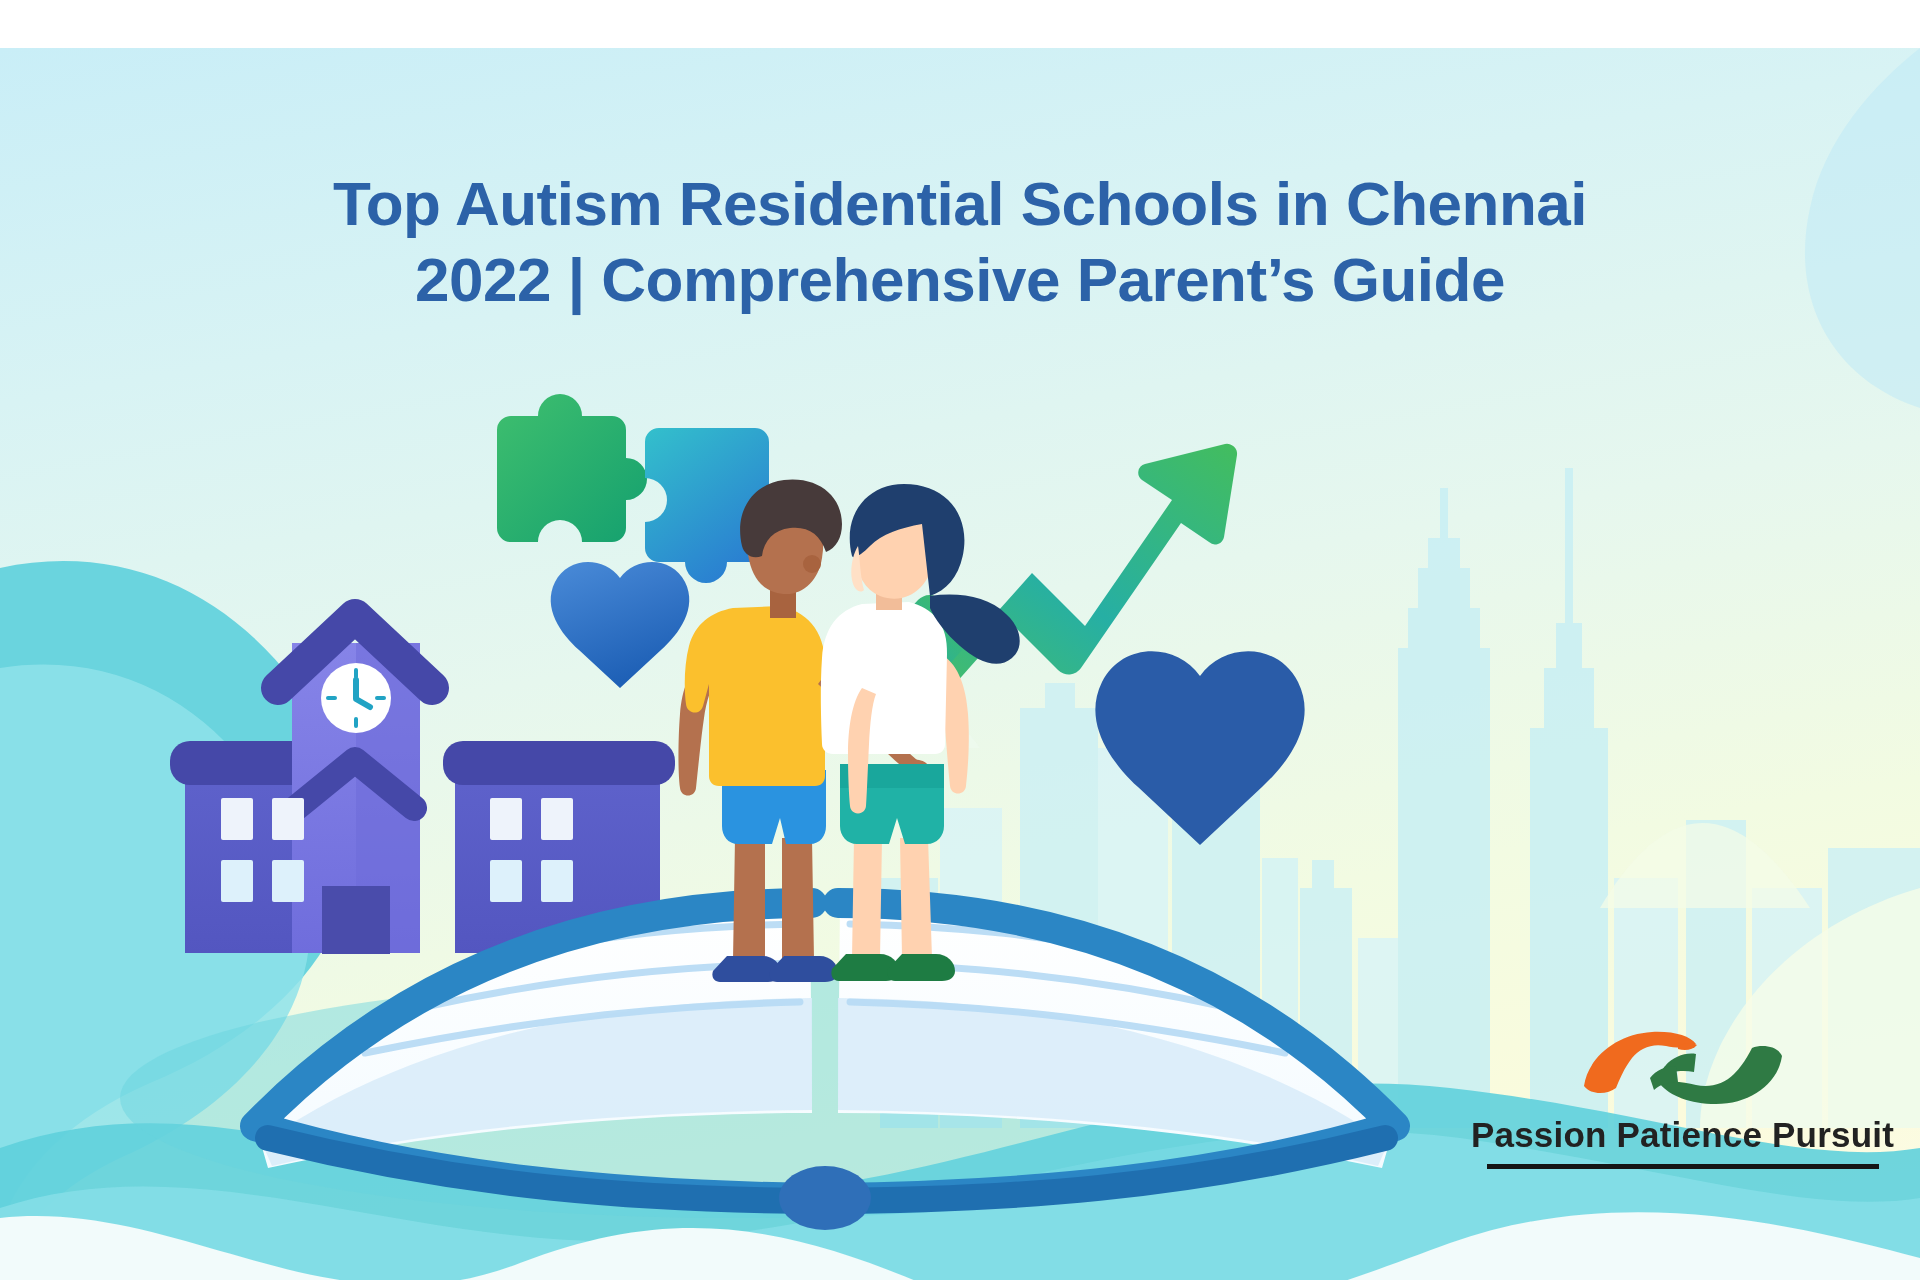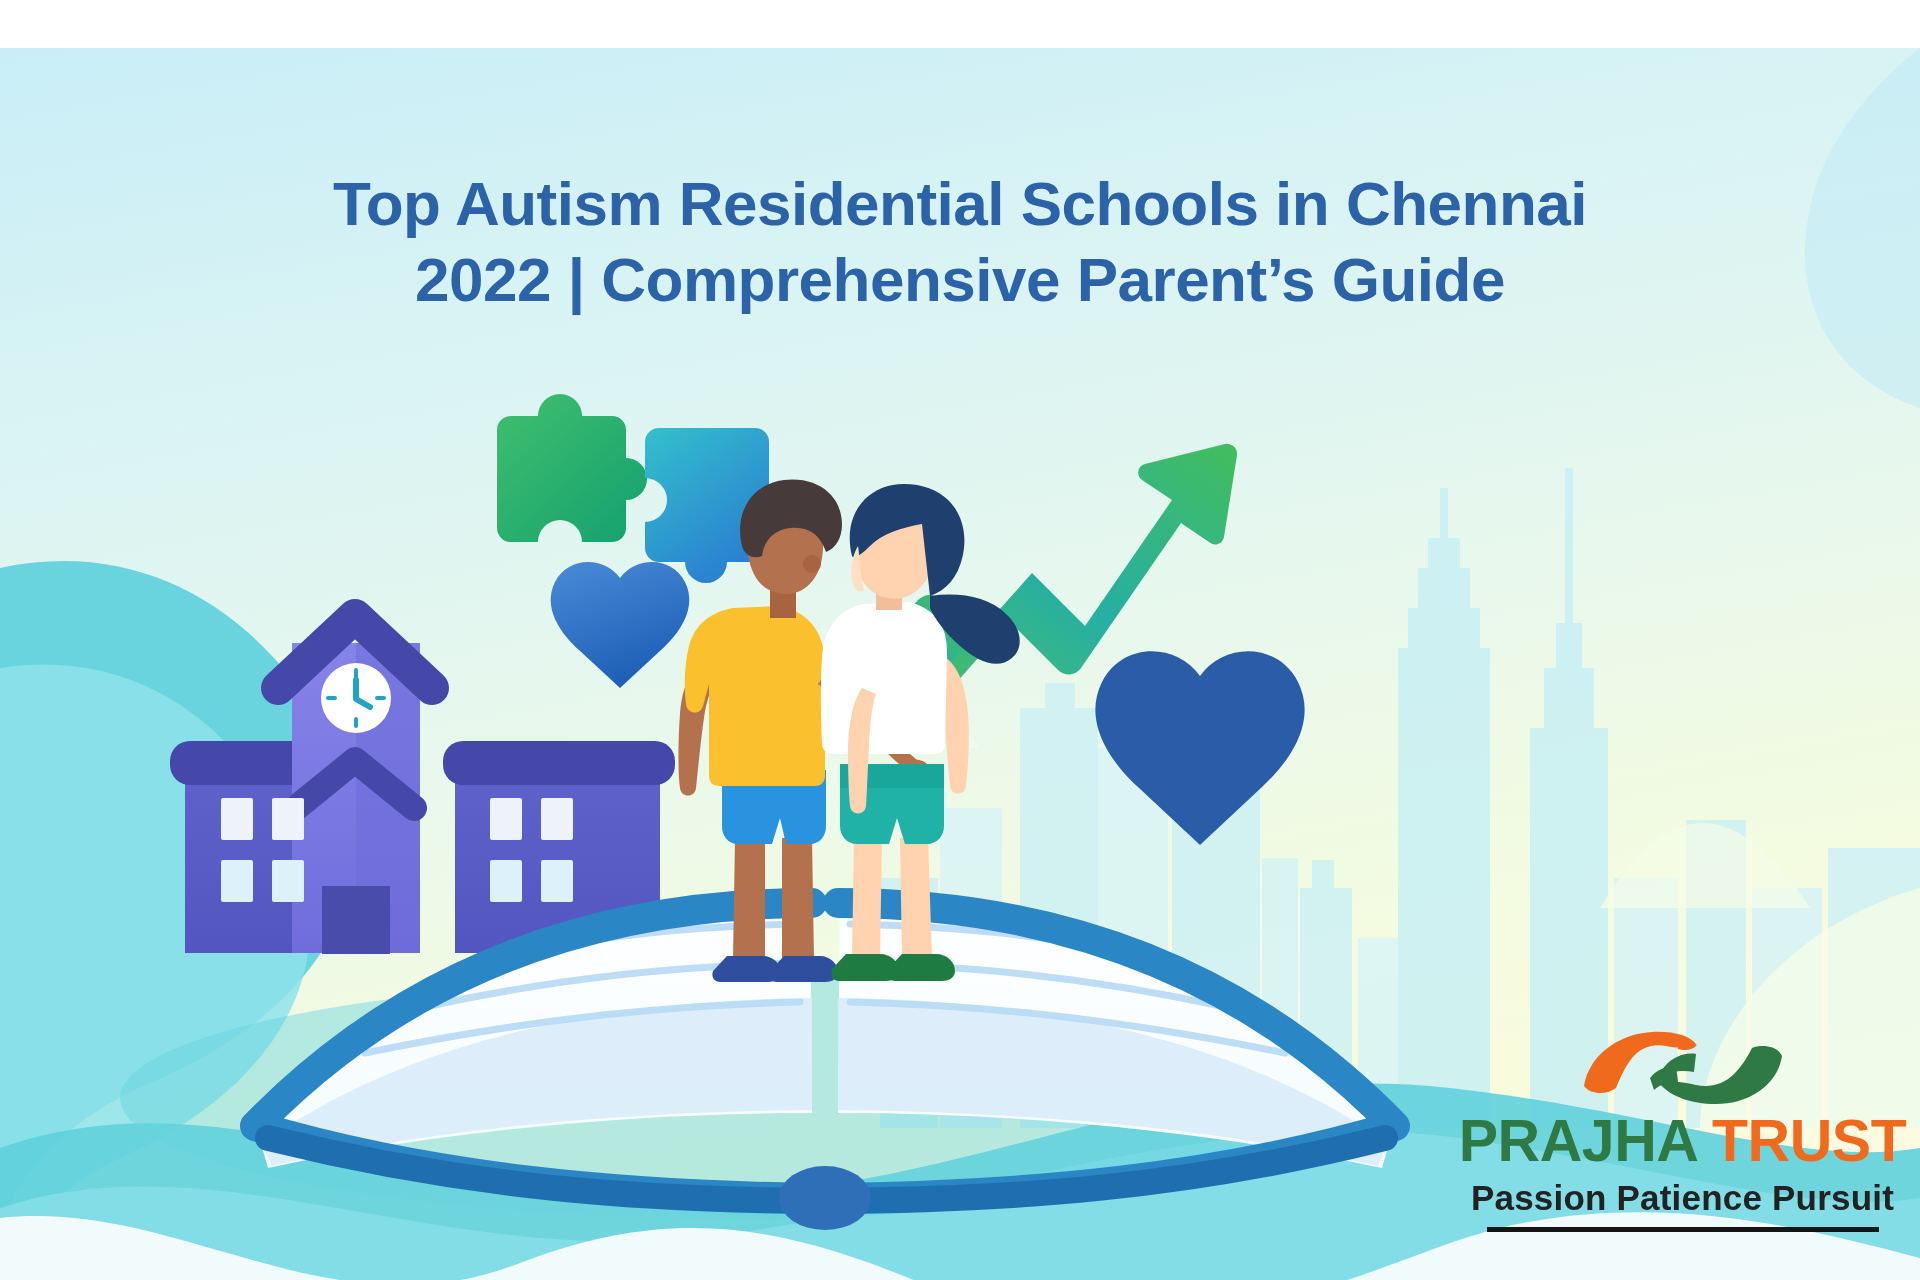--- a/index.html
+++ b/index.html
@@ -374,20 +374,17 @@
   </svg>
 
   <div id="logo-block">
     <svg id="logo-mark" viewBox="0 0 210 82">
       <path fill="#f06a1e" d="M6 60 C10 32 38 8 74 6 C96 5 112 10 118 18 C110 23 98 22 88 20 C74 17 62 22 54 32 C47 41 42 52 38 62 C30 68 14 70 6 60 Z"></path>
       <path fill="#f06a1e" d="M100 20 C106 17 114 16 119 19 C115 24 107 25 100 23 Z"></path>
       <path fill="#2f7a44" d="M204 30 C200 58 172 78 138 78 C112 78 92 70 82 58 C92 54 106 56 118 59 C132 62 146 58 156 48 C164 40 170 30 174 22 C184 18 200 20 204 30 Z"></path>
       <path fill="#2f7a44" d="M84 44 C92 32 106 26 118 28 L116 46 C106 44 94 44 84 52 Z"></path>
       <path fill="#2f7a44" d="M72 52 C78 44 88 40 98 40 L100 56 C92 56 82 58 76 64 Z"></path>
     </svg>
-    <div id="logo-wordmark">
-      <span class="lw-green">PRAJHA</span><span> </span><span class="lw-orange">TRUST</span>
-    </div>
     <div id="logo-tagline">Passion Patience Pursuit</div>
     <div id="logo-rule"></div>
   </div>
 
 </div>
 
 </body></html>

